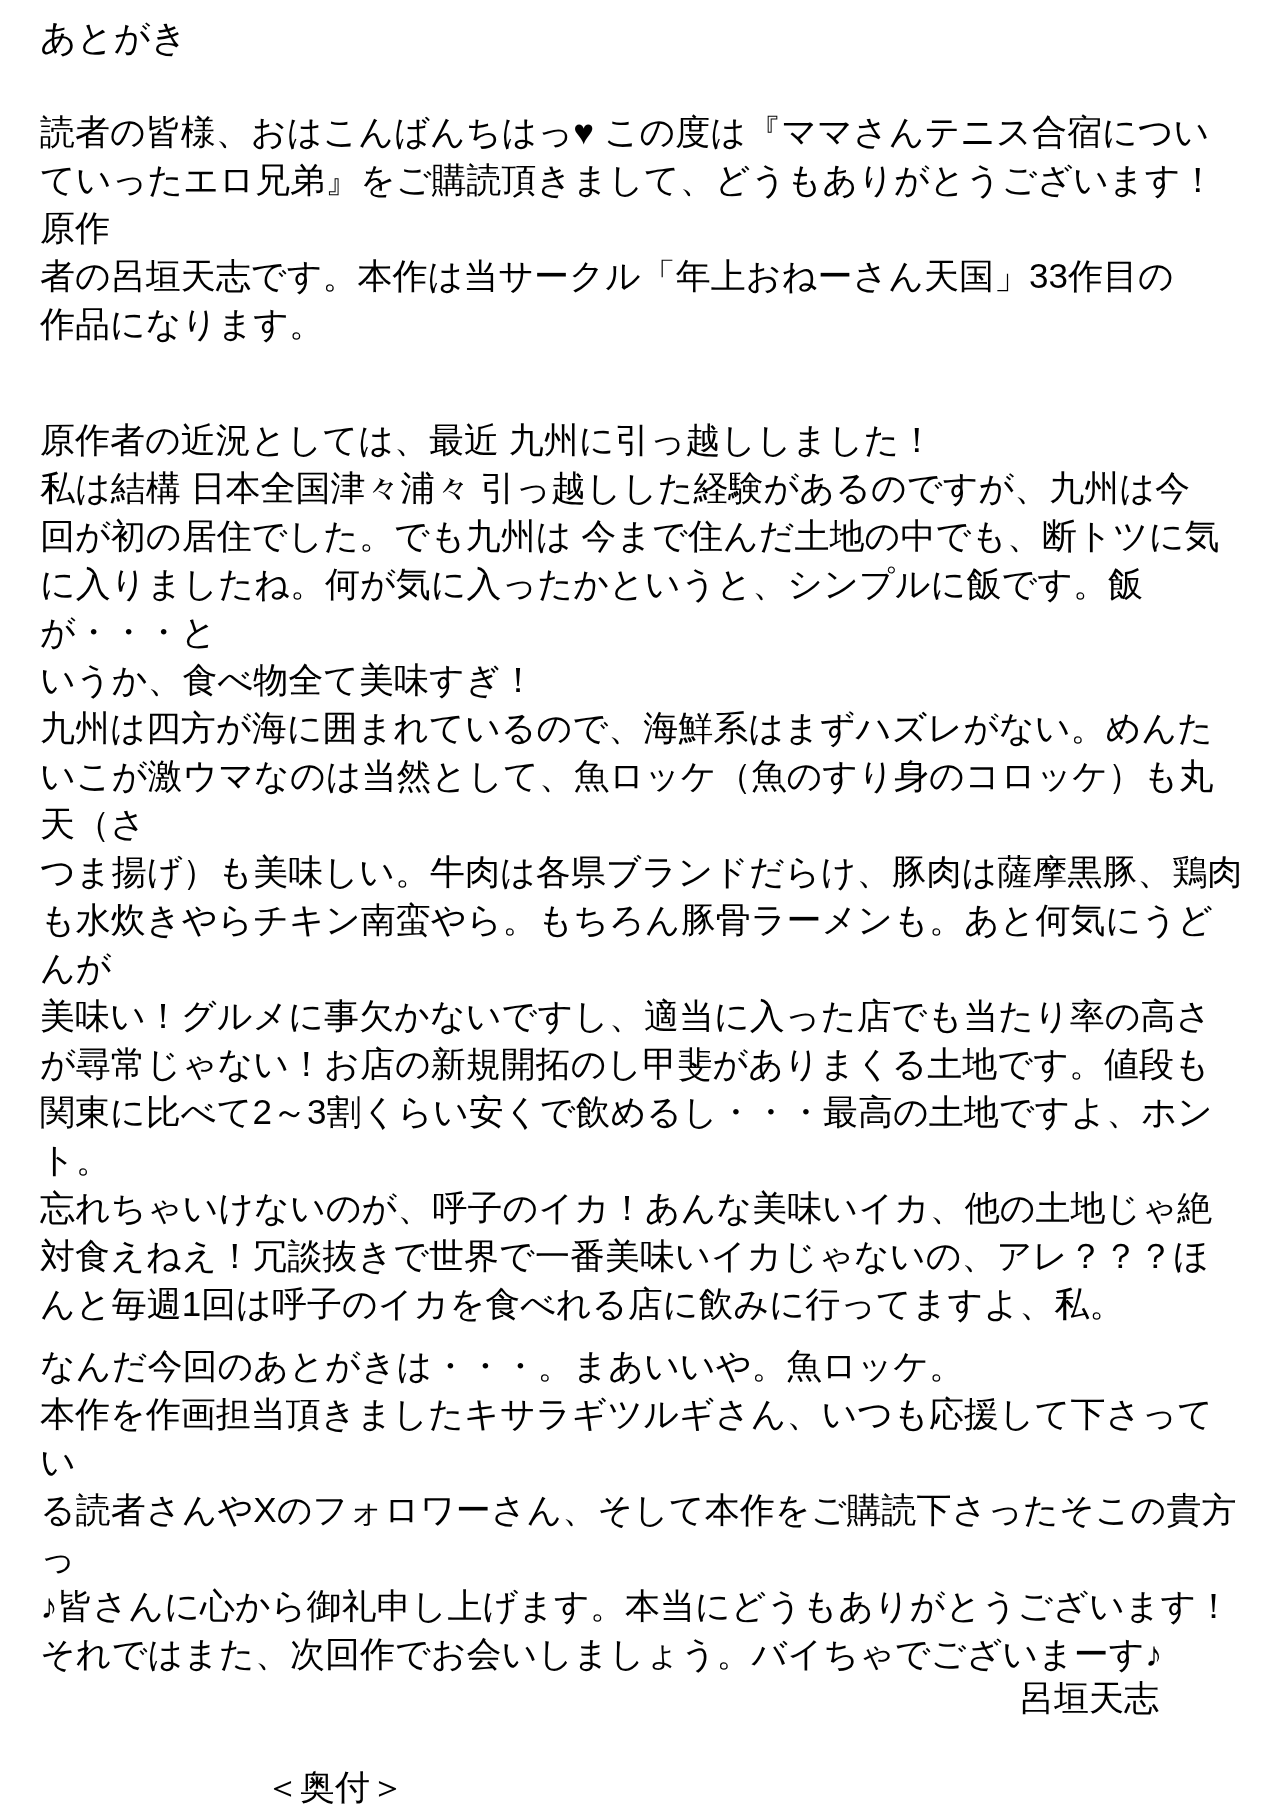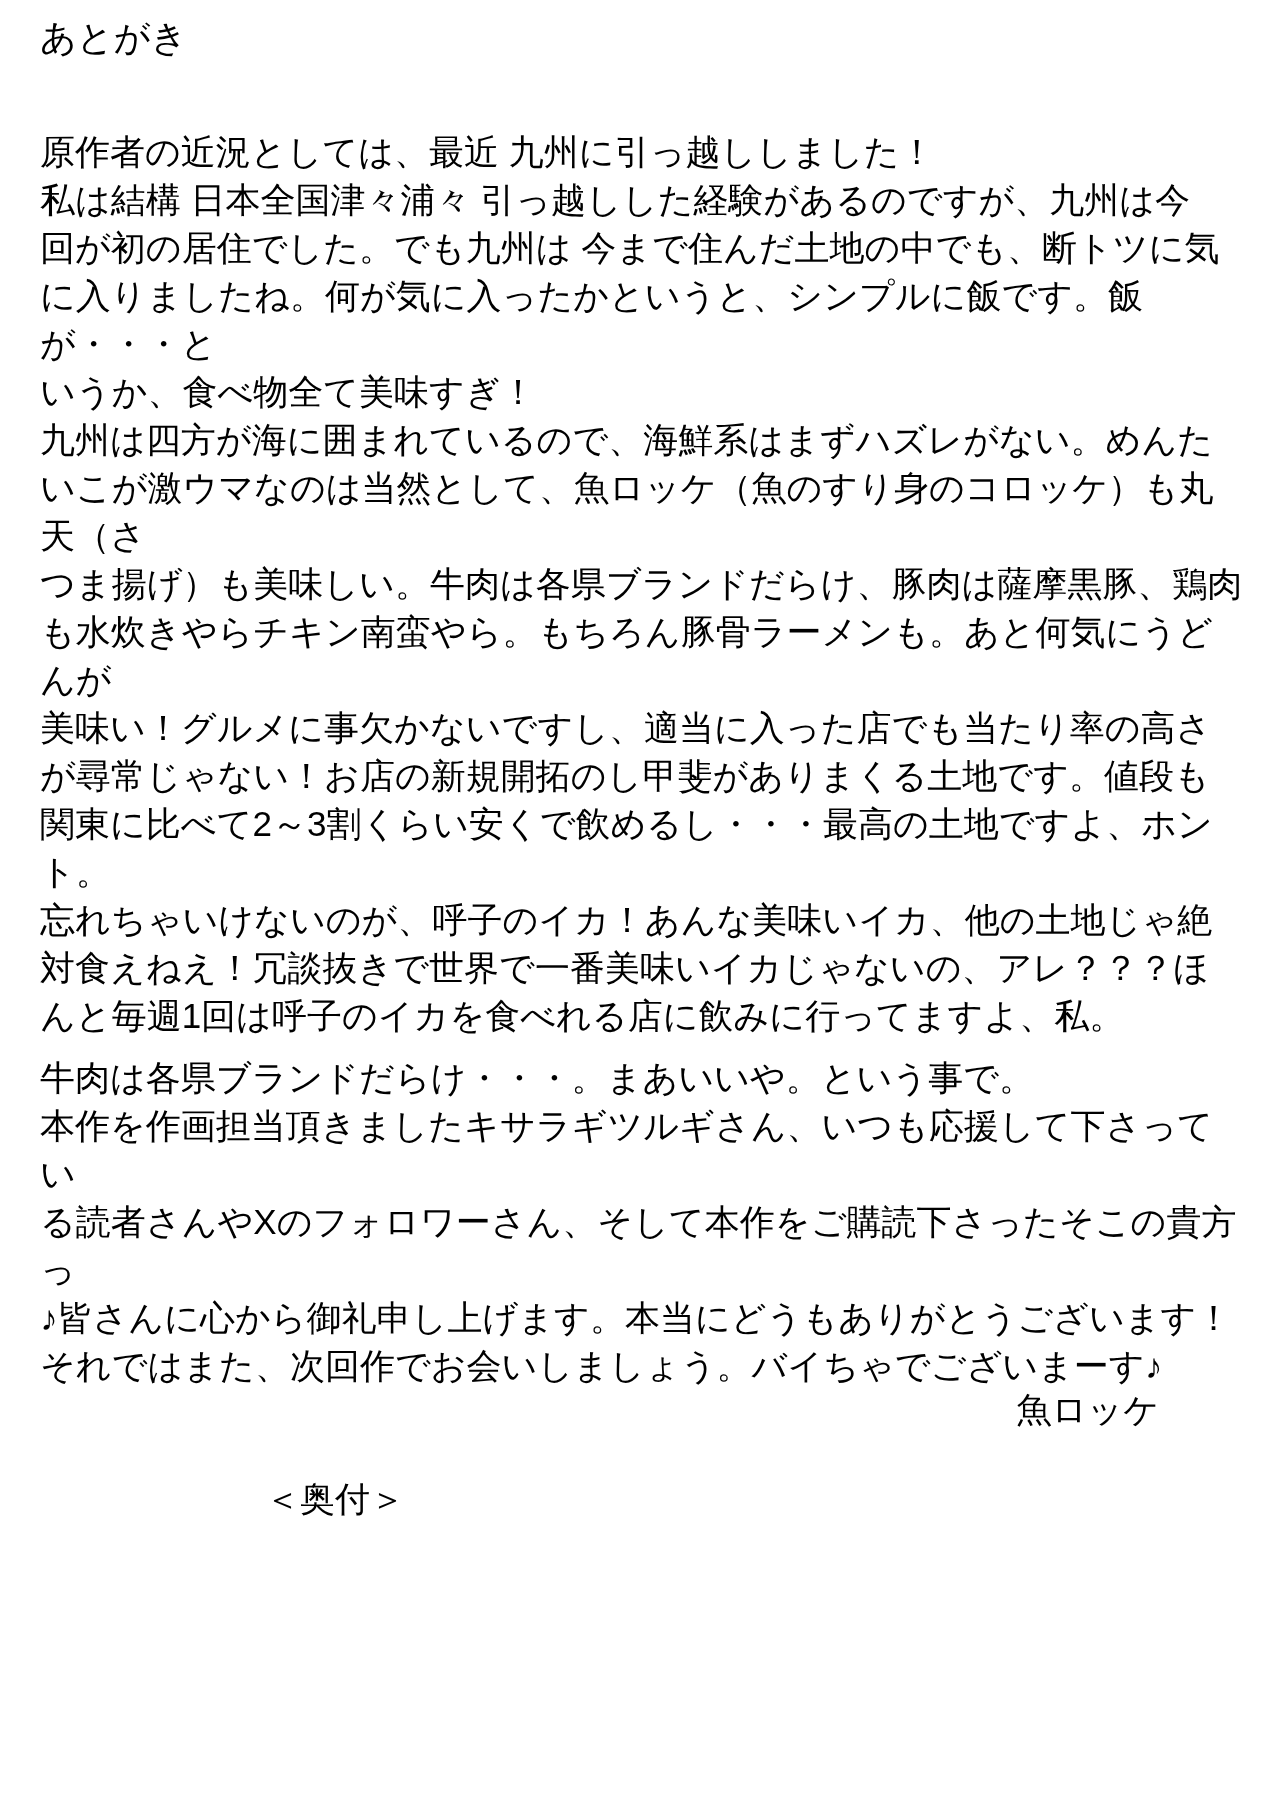--- a/index.html
+++ b/index.html
@@ -53,43 +53,47 @@
   }
   .colophon-header { white-space: pre-line; }
 </style>
 </head>
 <body>
 
 <div class="page">
 
   <h1 class="page-title">あとがき</h1>
 
+  <p class="body-para para-1">読者の皆様、おはこんばんちはっ♥ この度は『ママさんテニス合宿につい
+ていったエロ兄弟』をご購読頂きまして、どうもありがとうございます！原作
+者の呂垣天志です。本作は当サークル「年上おねーさん天国」33作目の
+作品になります。</p>
 
   <p class="body-para para-2">原作者の近況としては、最近 九州に引っ越ししました！
 私は結構 日本全国津々浦々 引っ越しした経験があるのですが、九州は今
 回が初の居住でした。でも九州は 今まで住んだ土地の中でも、断トツに気
 に入りましたね。何が気に入ったかというと、シンプルに飯です。飯が・・・と
 いうか、食べ物全て美味すぎ！
 九州は四方が海に囲まれているので、海鮮系はまずハズレがない。めんた
 いこが激ウマなのは当然として、魚ロッケ（魚のすり身のコロッケ）も丸天（さ
 つま揚げ）も美味しい。牛肉は各県ブランドだらけ、豚肉は薩摩黒豚、鶏肉
 も水炊きやらチキン南蛮やら。もちろん豚骨ラーメンも。あと何気にうどんが
 美味い！グルメに事欠かないですし、適当に入った店でも当たり率の高さ
 が尋常じゃない！お店の新規開拓のし甲斐がありまくる土地です。値段も
 関東に比べて2～3割くらい安くで飲めるし・・・最高の土地ですよ、ホント。
 忘れちゃいけないのが、呼子のイカ！あんな美味いイカ、他の土地じゃ絶
 対食えねえ！冗談抜きで世界で一番美味いイカじゃないの、アレ？？？ほ
 んと毎週1回は呼子のイカを食べれる店に飲みに行ってますよ、私。</p>
 
-  <p class="body-para para-3">牛肉は各県ブランドだらけ・・・。まあいいや。という事で。
+  <p class="body-para para-3">なんだ今回のあとがきは・・・。まあいいや。魚ロッケ。
 本作を作画担当頂きましたキサラギツルギさん、いつも応援して下さってい
 る読者さんやXのフォロワーさん、そして本作をご購読下さったそこの貴方っ
 ♪皆さんに心から御礼申し上げます。本当にどうもありがとうございます！
 それではまた、次回作でお会いしましょう。バイちゃでございまーす♪</p>
 
-  <div class="signature">魚ロッケ</div>
+  <div class="signature">呂垣天志</div>
 
   <div class="colophon">
     <div class="colophon-header">＜奥付＞</div>
     
   </div>
 
 </div>
 
 </body></html>

